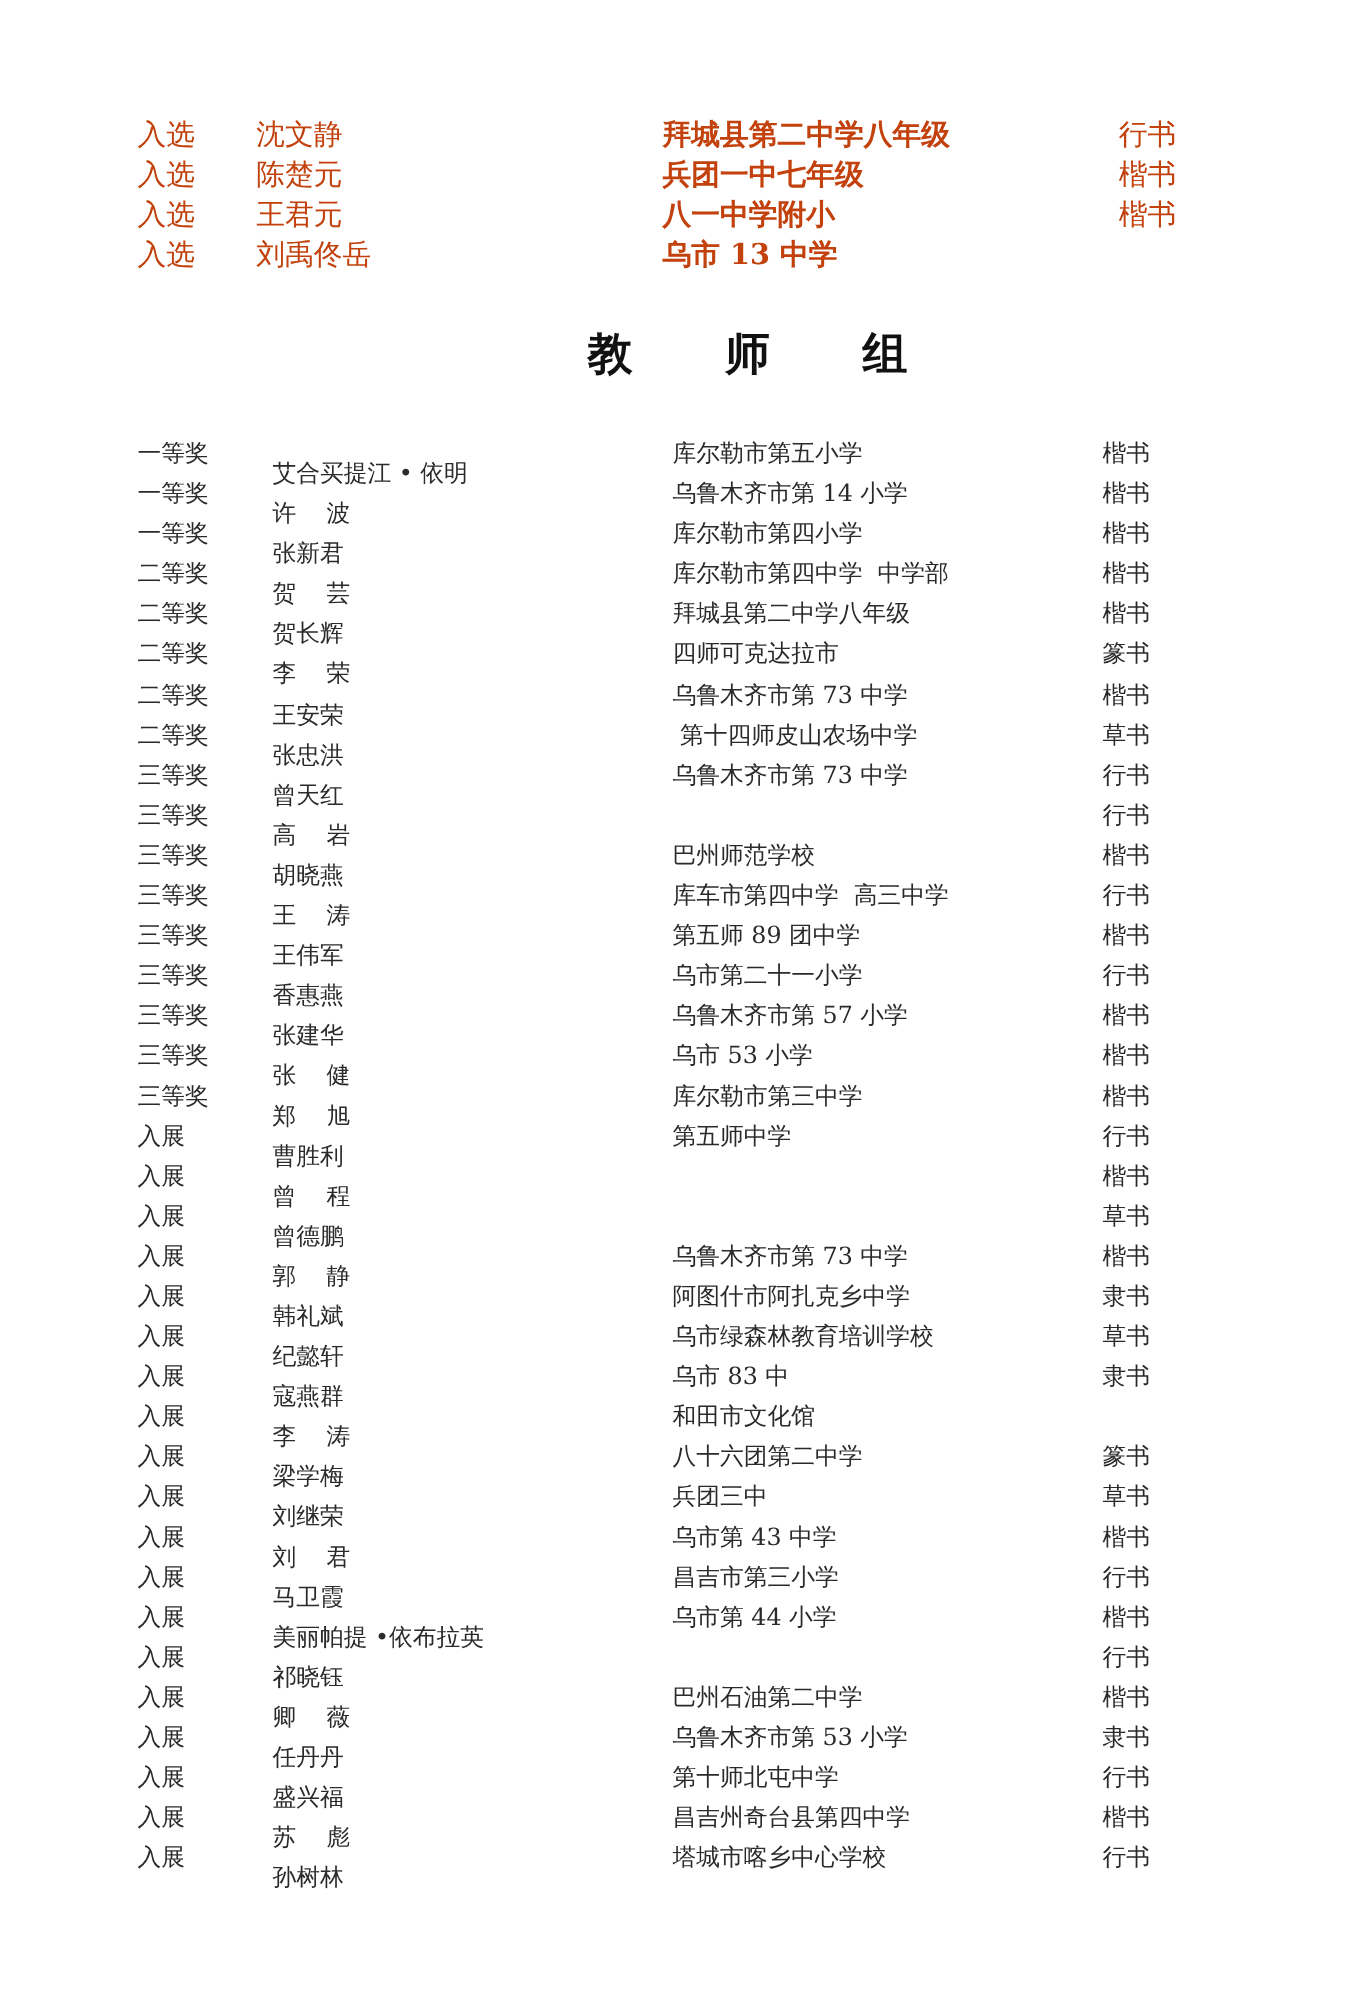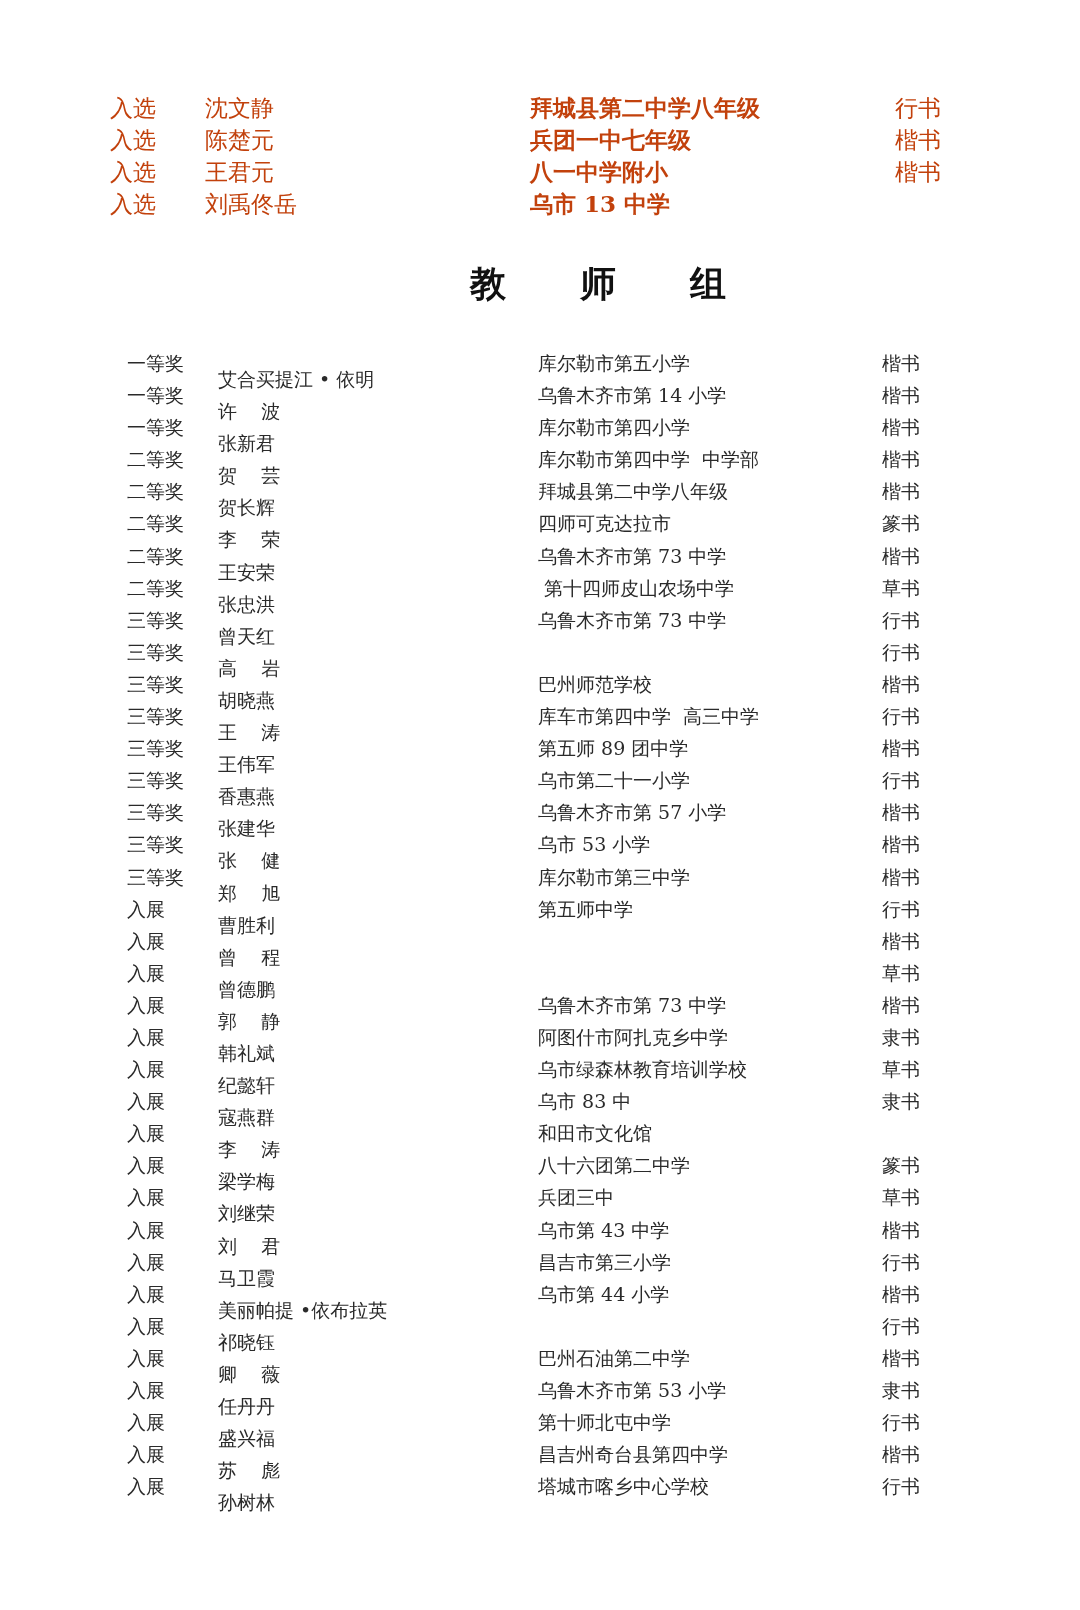--- a/index.html
+++ b/index.html
@@ -64,21 +64,21 @@
       top: 347px;
       width: 840px;
     }
     .teacher-list .row {
       position: relative;
       height: 32.1px;
       line-height: 32px;
       font-size: 19px;
       color: #2a2a2a;
     }
-    .teacher-list .c-award { position: absolute; left: 17px; letter-spacing: 0px; }
+    .teacher-list .c-award { position: absolute; left: 0; letter-spacing: 0px; }
     .teacher-list .c-name  { position: absolute; left: 108px; white-space: pre; margin-top: 16px; }
     .teacher-list .c-school{ position: absolute; left: 428px; white-space: pre; }
     .teacher-list .c-style { position: absolute; left: 772px; }
   </style>
 </head>
 <body>
 
 <div class="page">
 
   <div class="student-list" id="student-list">

